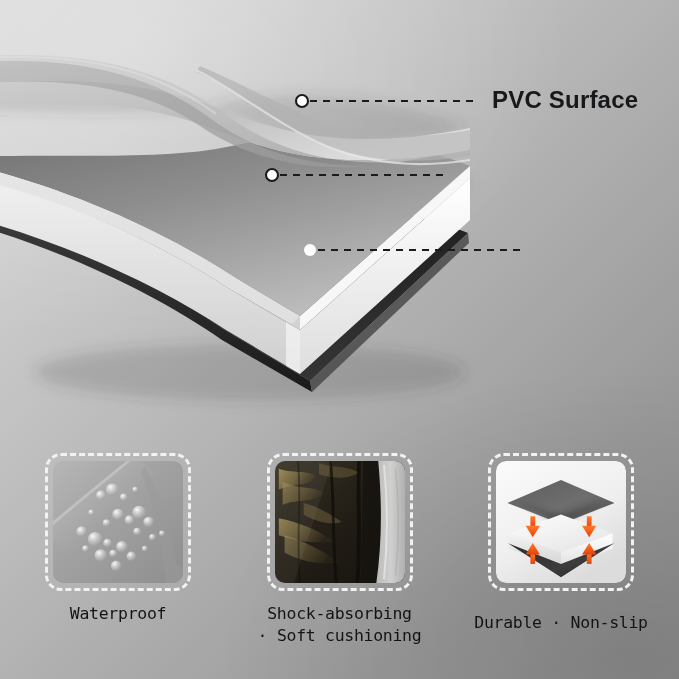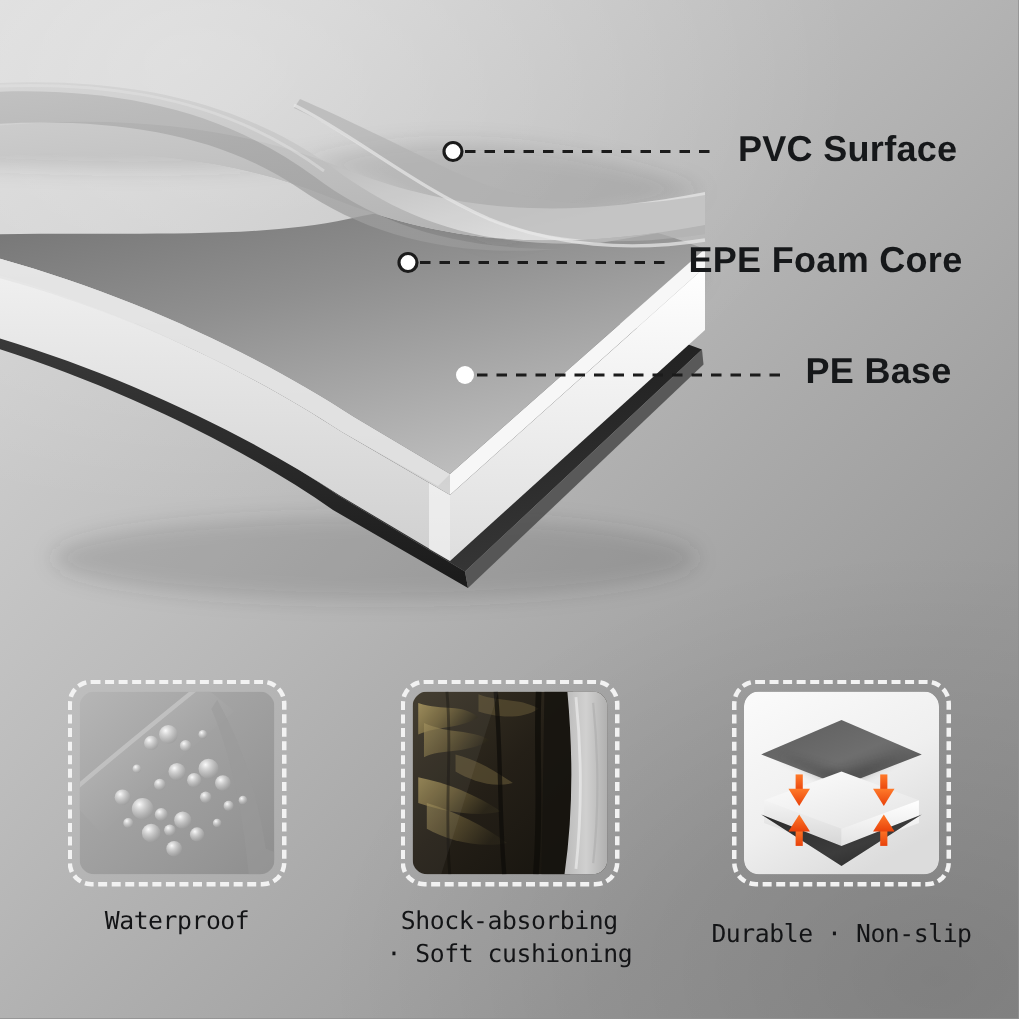--- a/index.html
+++ b/index.html
@@ -218,22 +218,20 @@
       </g>
       <g>
         <circle cx="302" cy="101" r="6" fill="#ffffff" stroke="#1b1b1b" stroke-width="2.1"></circle>
         <circle cx="272" cy="175" r="6" fill="#ffffff" stroke="#1b1b1b" stroke-width="2.1"></circle>
         <circle cx="310" cy="250" r="6" fill="#ffffff" stroke="none"></circle>
       </g>
     </svg>
   </div>
 
   <div class="callout-label" id="label-pvc">PVC Surface</div>
-  <div class="callout-label" id="label-epe">EPE Foam Core</div>
-  <div class="callout-label" id="label-pe">PE Base</div>
 
   <div class="features">
 
     <div class="feature">
       <div class="feature-thumb">
         <div class="thumb-inner">
           <svg viewBox="0 0 136 128" xmlns="http://www.w3.org/2000/svg" preserveAspectRatio="none">
             <defs>
               <linearGradient id="fabBg" x1="0" y1="0" x2="1" y2="1">
                 <stop offset="0%" stop-color="#b6b6b6"></stop>

